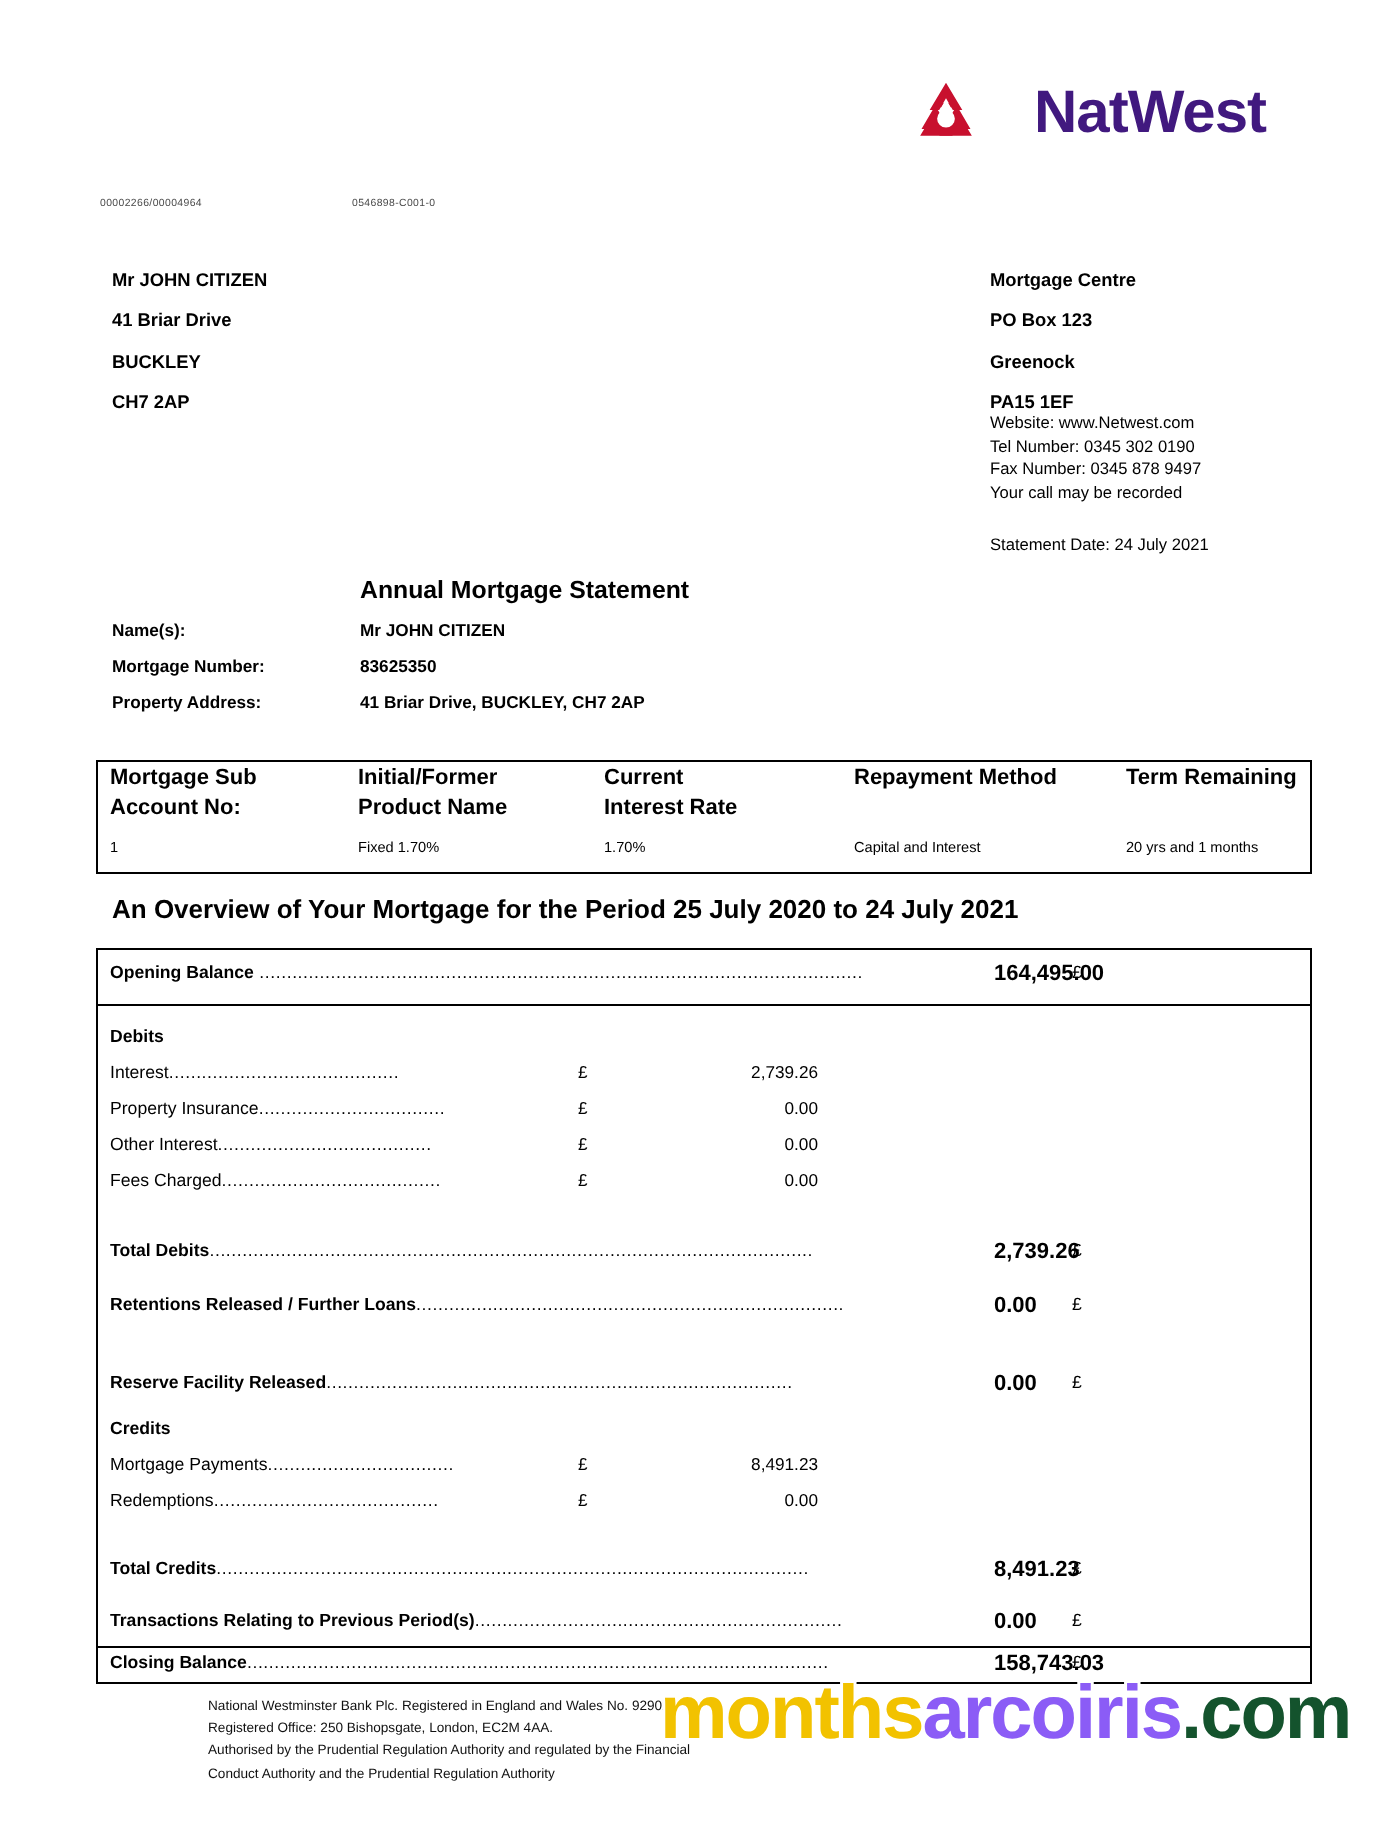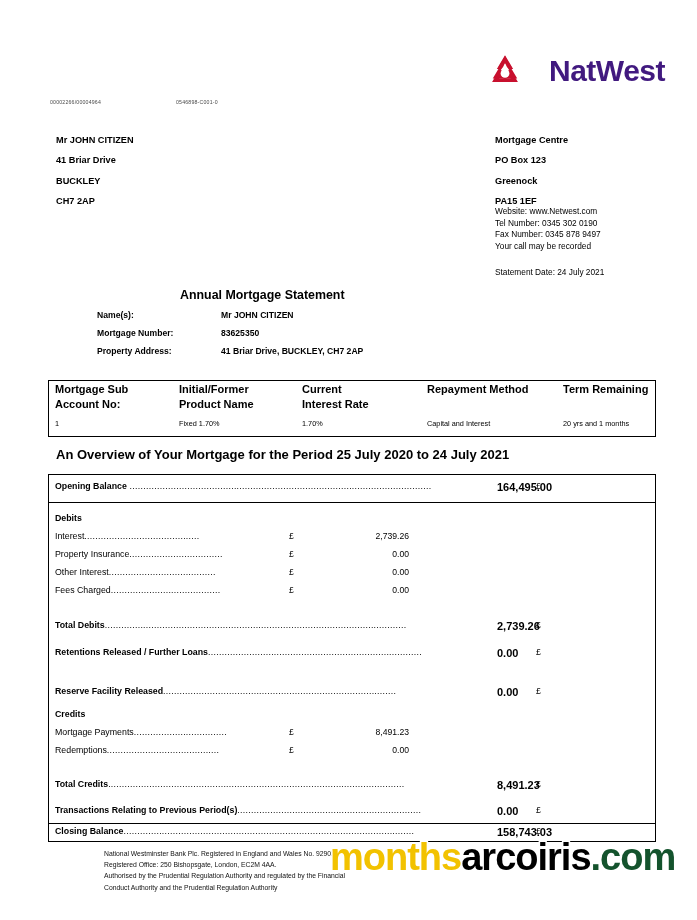--- a/index.html
+++ b/index.html
@@ -11,22 +11,22 @@
     font-family: "Liberation Sans", sans-serif;
     color: #000000;
     position: relative;
     overflow: hidden;
   }
   .page { position: relative; width: 697px; height: 920px; }
 
   
   .logo-wrap {
     position: absolute;
-    top: 40px; right: 32px;
-    display: flex; align-items: center; gap: 27px; margin-top: 14px;
+    top: 40px; right: 64px;
+    display: flex; align-items: center; gap: 27px;
   }
   .logo-mark { width: 34px; height: 34px; display: block; }
   .logo-text {
     font-size: 30px;
     font-weight: bold;
     color: #41197f;
     letter-spacing: -0.5px;
     line-height: 1;
   }
 
@@ -36,21 +36,21 @@
   .ref-b { position: absolute; left: 126px; }
 
   
   .addr-left { position: absolute; top: 130px; left: 56px; font-size: 9.2px; font-weight: bold; line-height: 20.3px; }
   .addr-right { position: absolute; top: 130px; left: 495px; font-size: 9.2px; font-weight: bold; line-height: 20.3px; }
   .contact-block { position: absolute; top: 206px; left: 495px; font-size: 8.3px; font-weight: normal; line-height: 11.6px; }
   .stmt-date { position: absolute; top: 267px; left: 495px; font-size: 8.3px; font-weight: normal; }
 
   
   .doc-title { position: absolute; top: 288px; left: 180px; font-size: 12.4px; font-weight: bold; }
-  .details { position: absolute; top: 310px; left: 56px; width: 420px; font-size: 8.6px; font-weight: bold; margin-left: 41px; }
+  .details { position: absolute; top: 310px; left: 56px; width: 420px; font-size: 8.6px; font-weight: bold; }
   .details .drow { position: relative; height: 18px; }
   .details .dlab { position: absolute; left: 0; }
   .details .dval { position: absolute; left: 124px; }
 
   
   .acct-box {
     position: absolute; top: 380px; left: 48px;
     width: 608px; height: 57px;
     border: 1.6px solid #000;
   }
@@ -100,21 +100,21 @@
     top: 838px; left: 330px;
     font-size: 38px;
     font-weight: bold;
     letter-spacing: -1px;
     line-height: 1;
     white-space: nowrap;
     -webkit-text-stroke: 3px #ffffff;
     paint-order: stroke fill;
   }
   .wm-a { color: #f2c200; }
-  .wm-b { color: #000000; }
+  .wm-b { color: #8b5cf6; }
   .wm-c { color: #14532d; }
 </style>
 </head>
 <body>
 
 <div class="page">
 
   <div class="logo-wrap">
     <svg class="logo-mark" viewBox="0 0 100 100">
       <g fill="#c8102e">

